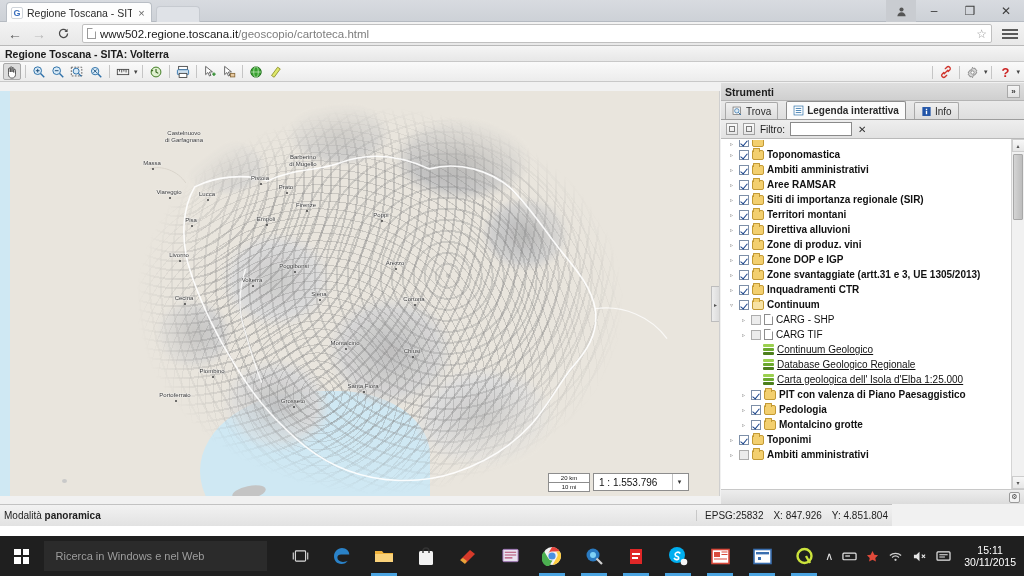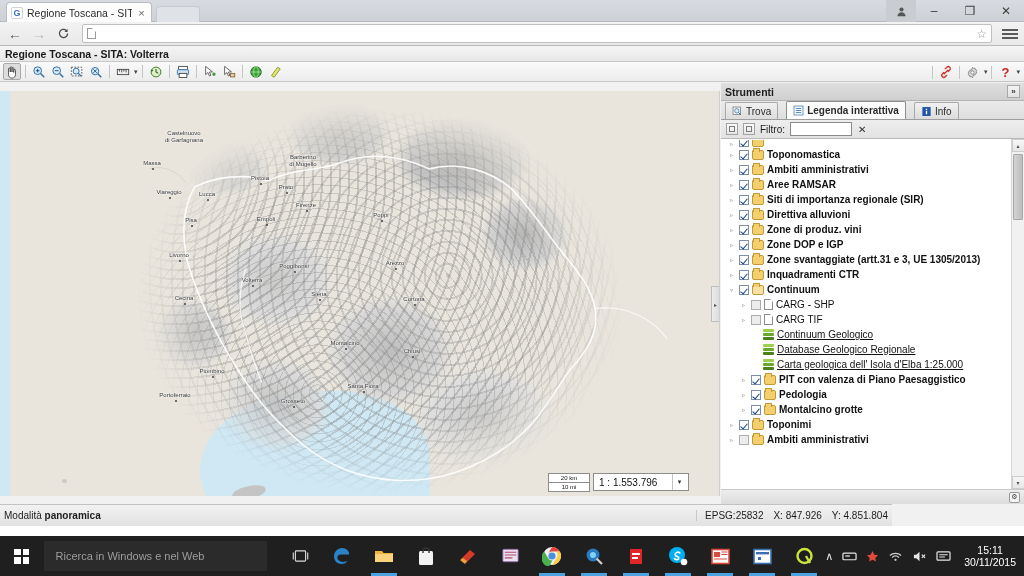--- a/index.html
+++ b/index.html
@@ -377,20 +377,21 @@
     <span class="nav-ico">←</span>
     <span class="nav-ico fwd">→</span>
     <span class="nav-ico reload">
       <svg width="13" height="13" viewBox="0 0 16 16">
         <path d="M13 8a5 5 0 1 1-1.6-3.7" fill="none" stroke="#4a4a4a" stroke-width="1.6"></path>
         <path d="M13 2.2V6h-3.8z" fill="#4a4a4a"></path>
       </svg>
     </span>
     <div class="omnibox">
       <span class="page-ico"></span>
+      <span class="url"><b>www502.regione.toscana.it</b><span>/geoscopio/cartoteca.html</span></span>
       <span class="star">☆</span>
     </div>
     <span class="hamburger">
         <i></i>
         <i></i>
         <i></i>
       </span>
   </div>
 
   <div class="page">
@@ -662,20 +663,26 @@
               <div class="trow" style="padding-left: 4px;">
                 <span class="twist">▹</span>
                 <span class="cbox on"></span>
                 <span class="folder"></span>
                 <span class="tlabel">Siti di importanza regionale (SIR)</span>
               </div>
               <div class="trow" style="padding-left: 4px;">
                 <span class="twist">▹</span>
                 <span class="cbox on"></span>
                 <span class="folder"></span>
+                <span class="tlabel">Territori montani</span>
+              </div>
+              <div class="trow" style="padding-left: 4px;">
+                <span class="twist">▹</span>
+                <span class="cbox on"></span>
+                <span class="folder"></span>
                 <span class="tlabel">Direttiva alluvioni</span>
               </div>
               <div class="trow" style="padding-left: 4px;">
                 <span class="twist">▹</span>
                 <span class="cbox on"></span>
                 <span class="folder"></span>
                 <span class="tlabel">Zone di produz. vini</span>
               </div>
               <div class="trow" style="padding-left: 4px;">
                 <span class="twist">▹</span>

